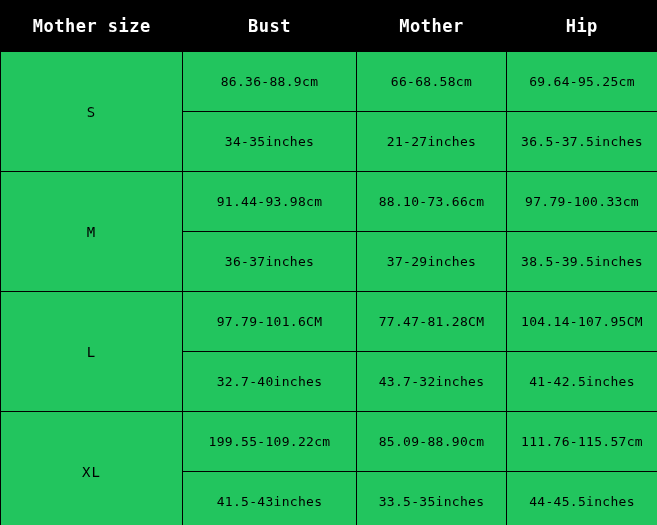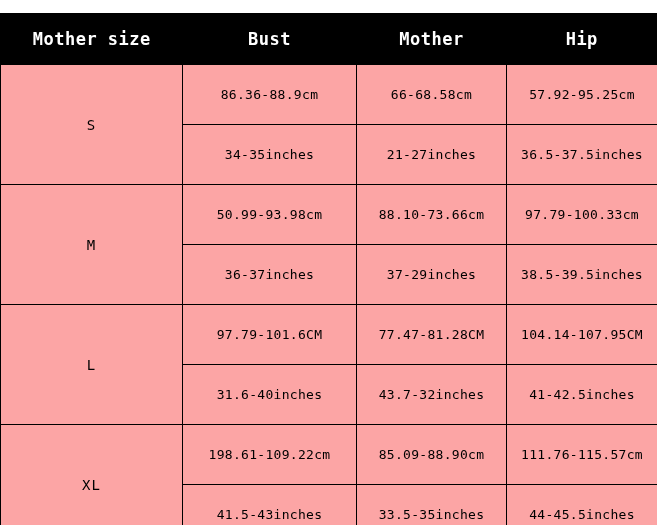--- a/index.html
+++ b/index.html
@@ -13,21 +13,20 @@
     font-family: "DejaVu Sans Mono", "Liberation Mono", monospace;
     overflow: hidden;
   }
 
   #size-chart {
     width: 657px;
     height: 501px;
     position: relative;
     box-sizing: border-box;
     background: #ffffff;
-    margin-top: 13px;
   }
 
   table.chart {
     width: 657px;
     height: 525px;
     border-collapse: collapse;
     table-layout: fixed;
     background: #ffffff;
   }
 
@@ -48,21 +47,21 @@
     padding: 0;
   }
 
   
   tbody td {
     border: 1px solid #000000;
     text-align: center;
     vertical-align: middle;
     font-size: 13px;
     color: #000000;
-    background: #fca5a5;
+    background: #22c55e;
     padding: 0 2px;
     height: 59px;
     letter-spacing: 0.3px;
   }
 
   td.size-cell {
     font-size: 14px;
     letter-spacing: 1px;
   }
 
@@ -97,55 +96,55 @@
         <th>Hip</th>
       </tr>
     </thead>
 
     <tbody>
 
       <tr>
         <td class="size-cell" rowspan="2">S</td>
         <td>86.36-88.9cm</td>
         <td>66-68.58cm</td>
-        <td>57.92-95.25cm</td>
+        <td>69.64-95.25cm</td>
       </tr>
       <tr>
         <td>34-35inches</td>
         <td>21-27inches</td>
         <td>36.5-37.5inches</td>
       </tr>
 
       <tr>
         <td class="size-cell" rowspan="2">M</td>
-        <td>50.99-93.98cm</td>
+        <td>91.44-93.98cm</td>
         <td>88.10-73.66cm</td>
         <td>97.79-100.33cm</td>
       </tr>
       <tr>
         <td>36-37inches</td>
         <td>37-29inches</td>
         <td>38.5-39.5inches</td>
       </tr>
 
       <tr>
         <td class="size-cell" rowspan="2">L</td>
         <td>97.79-101.6CM</td>
         <td>77.47-81.28CM</td>
         <td>104.14-107.95CM</td>
       </tr>
       <tr>
-        <td>31.6-40inches</td>
+        <td>32.7-40inches</td>
         <td>43.7-32inches</td>
         <td>41-42.5inches</td>
       </tr>
 
       <tr>
         <td class="size-cell" rowspan="2">XL</td>
-        <td>198.61-109.22cm</td>
+        <td>199.55-109.22cm</td>
         <td>85.09-88.90cm</td>
         <td>111.76-115.57cm</td>
       </tr>
       <tr>
         <td>41.5-43inches</td>
         <td>33.5-35inches</td>
         <td>44-45.5inches</td>
       </tr>
 
     </tbody>

